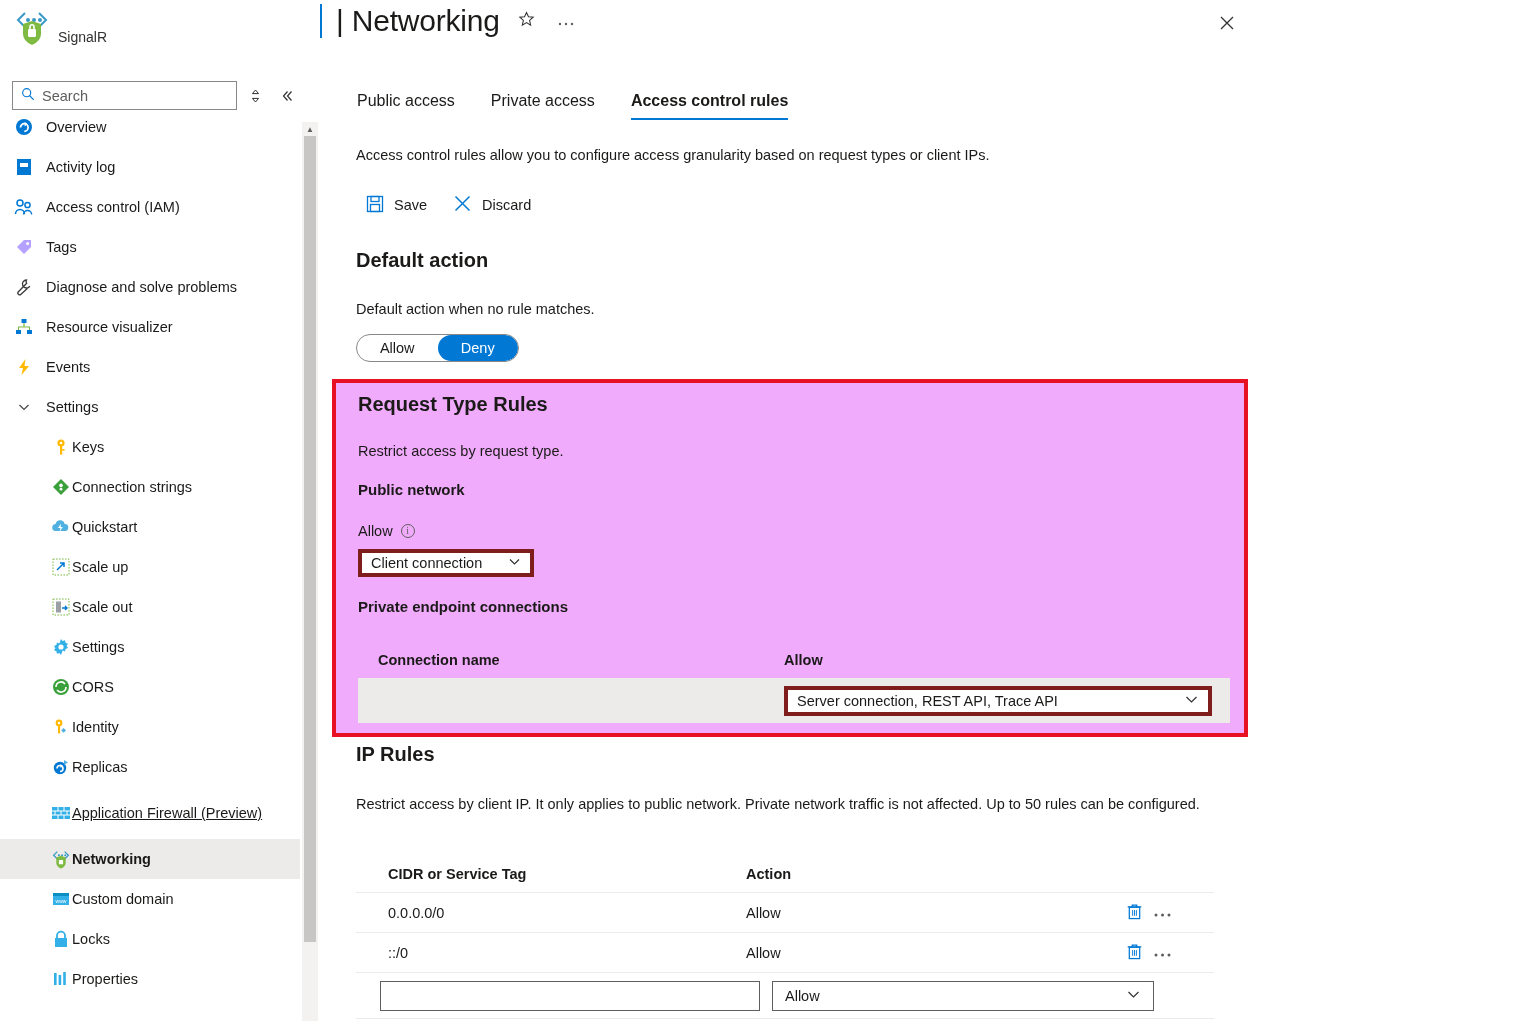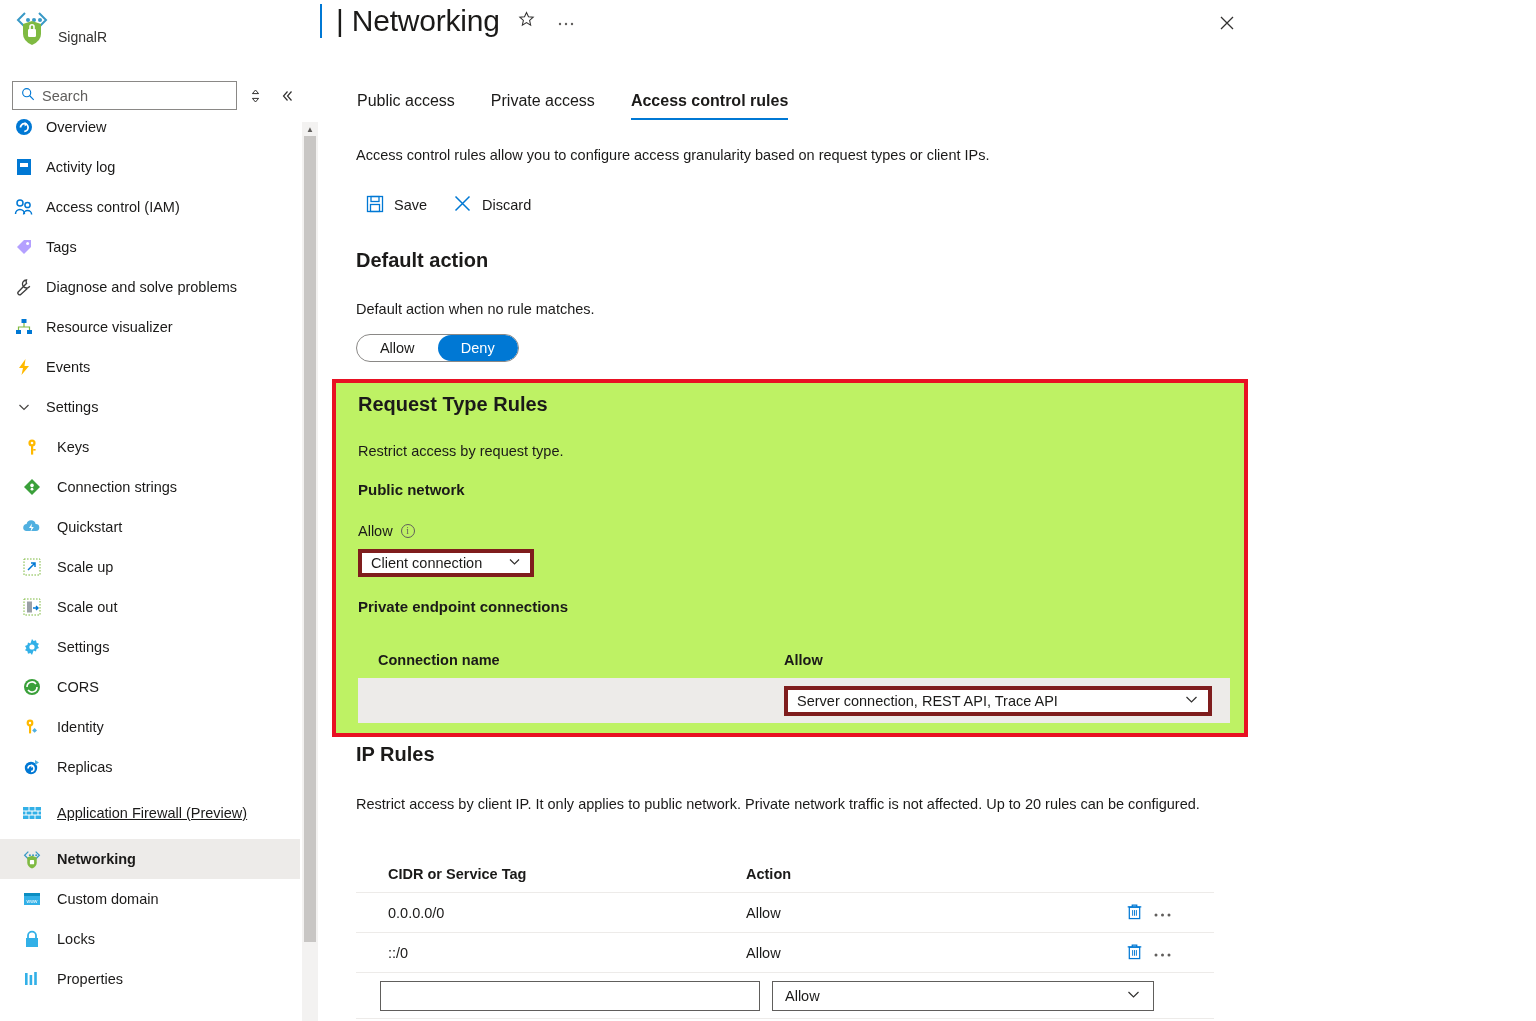--- a/index.html
+++ b/index.html
@@ -48,21 +48,21 @@
   .navlist {
     position: absolute; left: 0; top: 107px;
     width: 300px; height: 899px;
     overflow: hidden;
   }
   .navitem {
     display: flex; align-items: center;
     height: 40px; padding-left: 14px; gap: 12px;
     font-size: 14.5px; color: #1b1a19; white-space: nowrap;
   }
-  .navitem.sub { padding-left: 22px; gap: 15px; }
+  .navitem.sub { padding-left: 51px; gap: 1px; }
   .navitem.twoline { height: 52px; align-items: center; text-decoration: underline; }
   .navitem.selected { background: #edebe9; font-weight: 600; }
   .navitem .ico {
     width: 20px; height: 20px; flex: 0 0 20px;
     display: flex; align-items: center; justify-content: center;
   }
   .navitem .lbl { line-height: 1.25; }
   .chev-group {
     width: 20px; height: 20px; display: flex;
     align-items: center; justify-content: center;
@@ -170,21 +170,21 @@
   }
   .toggle .opt.on {
     background: #0078d4; color: #ffffff; border-radius: 14px;
     height: 26px; margin-right: 0px;
   }
 
   
   #request-type-rules {
     position: absolute; left: 332px; top: 379px;
     width: 916px; height: 358px;
-    border: 4px solid #e81123; background: #bef264;
+    border: 4px solid #e81123; background: #f0abfc;
   }
   .rt-inner { position: relative; width: 100%; height: 100%; }
   .rt-h2   { position: absolute; left: 22px; top: 10px; }
   .rt-desc { position: absolute; left: 22px; top: 60px; }
   .rt-pub  { position: absolute; left: 22px; top: 98px; }
   .rt-allow-lbl {
     position: absolute; left: 22px; top: 140px;
     display: flex; align-items: center; gap: 8px;
     font-size: 14.5px; color: #1b1a19;
   }
@@ -666,21 +666,21 @@
                 </span>
               </div>
             </div>
           </div>
         </div>
       </div>
     </div>
 
     <div id="ip-rules" style="left:37px;">
       <h2 class="h2">IP Rules</h2>
-      <div class="desc">Restrict access by client IP. It only applies to public network. Private network traffic is not affected. Up to 20 rules can be configured.</div>
+      <div class="desc">Restrict access by client IP. It only applies to public network. Private network traffic is not affected. Up to 50 rules can be configured.</div>
 
       <div class="ip-table">
         <div class="ip-head">
           <div class="c1">CIDR or Service Tag</div>
           <div class="c2">Action</div>
           <div class="c3"></div>
         </div>
 
         <div class="ip-row">
           <div class="c1">0.0.0.0/0</div>

